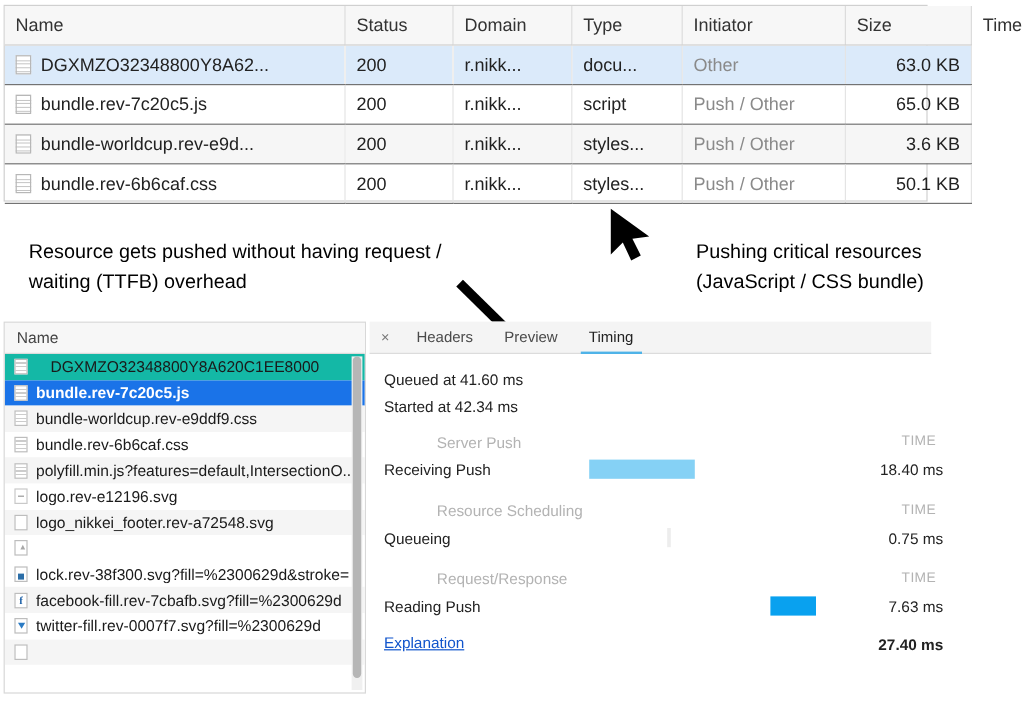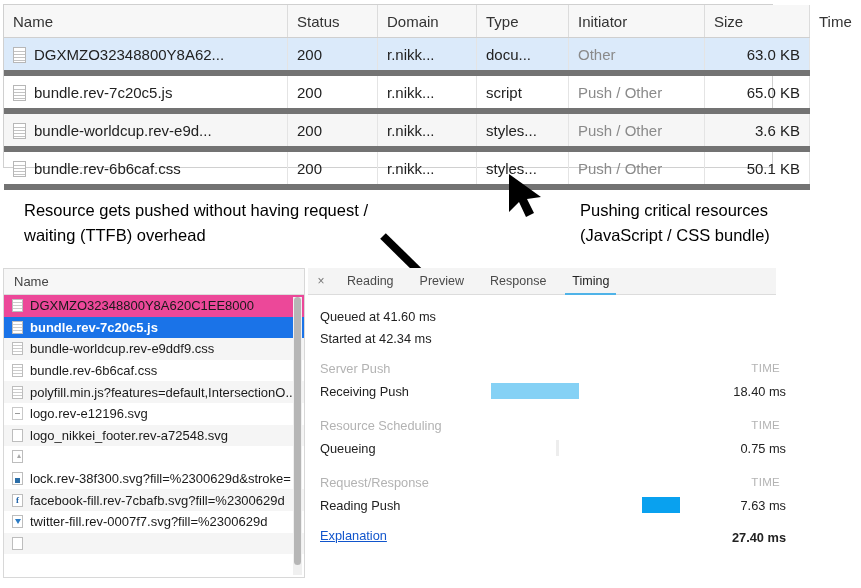--- a/index.html
+++ b/index.html
@@ -43,21 +43,21 @@
     border-right: 1px solid #dcdcdc;
     border-bottom: 1px solid #cfcfcf;
     vertical-align: middle;
     font-size: 15px;
   }
   #top-table thead th:last-child { border-right: none; }
   #top-table tbody td {
     height: 32px;
     padding: 0 9px;
     border-right: 1px solid #e4e4e4;
-    border-bottom: 6px solid #737373;
+    border-bottom: 1px solid #737373;
     vertical-align: middle;
     white-space: nowrap;
     overflow: hidden;
     font-size: 15px;
     color: #222;
   }
   #top-table tbody td:last-child { border-right: none; }
   #top-table tbody tr.sel td { background: #dbeafa; }
   #top-table tbody tr.alt td { background: #f6f6f6; }
   #top-table td.c-initiator { color: #8a8a8a; }
@@ -134,21 +134,21 @@
     align-items: center;
     padding-left: 8px;
     font-size: 13px;
     color: #1a1a1a;
     white-space: nowrap;
     overflow: hidden;
     box-sizing: border-box;
   }
   .frow.odd { background: #f5f5f5; }
   .frow.even { background: #ffffff; }
-  .frow.hl { background: #ec4899; }
+  .frow.hl { background: #14b8a6; gap: 12px; }
   .frow.selected { background: #1a73e8; color: #fff; font-weight: bold; }
   .frow .fname { overflow: hidden; text-overflow: clip; }
 
   .mini {
     flex: 0 0 auto;
     width: 11px;
     height: 13px;
     margin-right: 7px;
     box-sizing: border-box;
     border: 1px solid #bdbdbd;
@@ -243,21 +243,21 @@
   }
 
   #timing-body {
     position: relative;
     padding: 10px 0 0 12px;
     font-size: 12.8px;
     color: #222;
   }
   .tline { height: 22px; display: flex; align-items: center; }
   .seg-head { color: #b3b3b3; height: 26px; display: flex; align-items: center; padding-top: 6px; }
-  .seg-head .lbl { width: 530px; }
+  .seg-head .lbl { width: 530px; margin-left: 44px; }
   .seg-head .time-col { position: absolute; right: 78px; color: #b3b3b3; font-size: 11.5px; letter-spacing: .3px; }
   .trow { position: relative; height: 25px; }
   .trow .rlabel { position: absolute; left: 0; top: 3px; text-align: right; }
   .trow .rbar { position: absolute; top: 2px; height: 16px; }
   .trow .rtime { position: absolute; right: 72px; top: 3px; text-align: center; }
   .linkrow { position: relative; height: 26px; margin-top: 8px; }
   .linkrow a {
     color: #1155cc; font-size: 12.8px;
   }
   .linkrow .rtime { position: absolute; right: 72px; top: 2px; font-weight: bold; }
@@ -384,23 +384,22 @@
         </div>
     </div>
     <div id="file-scrollbar">
       <div id="file-scrollthumb"></div>
     </div>
   </div>
 
   <div id="detail-panel">
     <div id="tabbar">
       <div class="tabclose">×</div>
-      <div class="tab">Reading</div>
+      <div class="tab">Headers</div>
       <div class="tab">Preview</div>
-      <div class="tab">Response</div>
       <div class="tab active">Timing</div>
     </div>
 
     <div id="timing-body">
       <div class="tline">Queued at 41.60 ms</div>
       <div class="tline">Started at 42.34 ms</div>
 
       <div class="seg-head">
         <span class="lbl">Server Push</span>
         <span class="time-col">TIME</span>

